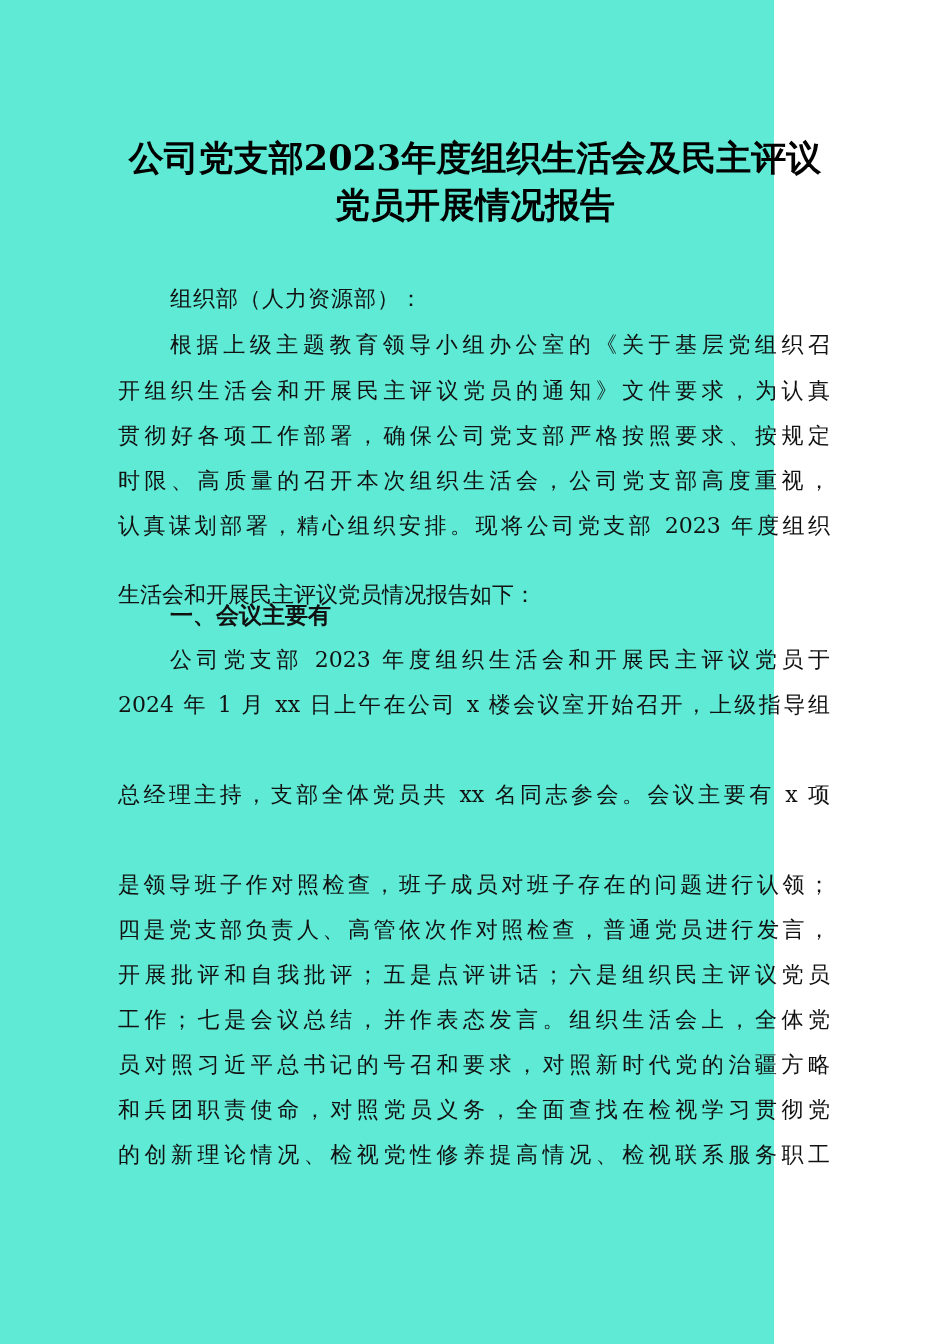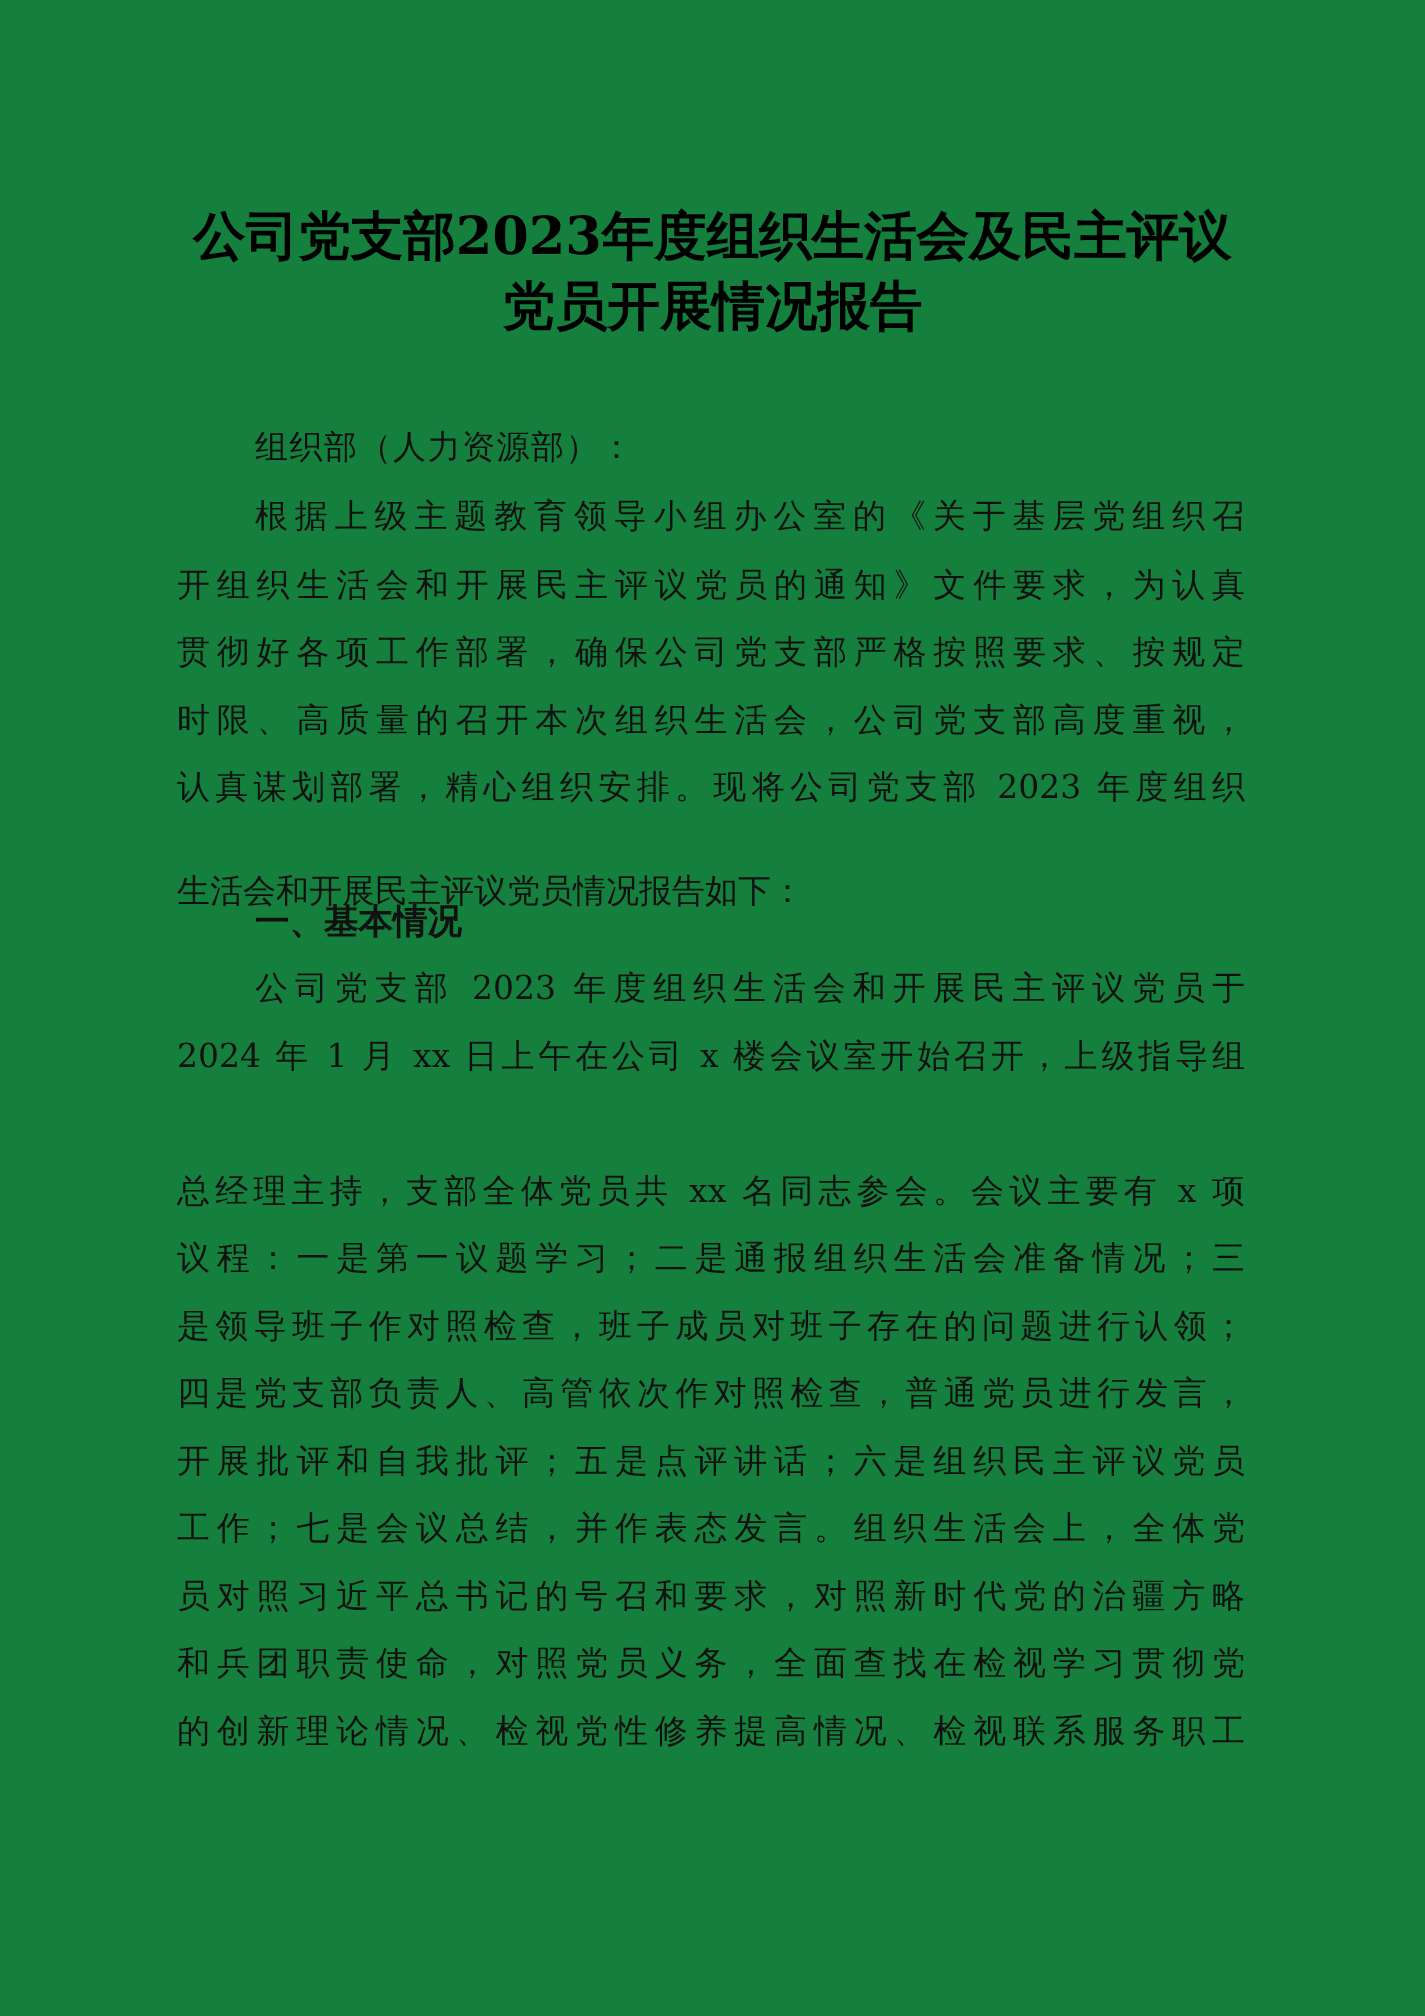--- a/index.html
+++ b/index.html
@@ -1,17 +1,17 @@
 <!DOCTYPE html>
 <html><head>
   <meta charset="utf-8">
   <style>
     html, body { margin: 0; padding: 0; background: #ffffff; }
     body { width: 950px; height: 1344px; position: relative; overflow: hidden; }
-    .page { position: absolute; left: 0; top: 0; width: 950px; height: 1344px; background: #15803d; }
+    .page { position: absolute; left: 0; top: 0; width: 774px; height: 1344px; background: #5eead4; }
     .title { position: absolute; left: 0; width: 950px; text-align: center;
              font-family: "DejaVu Serif", "Liberation Serif", serif; font-weight: bold;
              font-size: 35px; color: #000; letter-spacing: 0px; line-height: 40px; white-space: nowrap; }
     .title.l1 { top: 138px; }
     .title.l2 { top: 185px; }
     .line { position: absolute; left: 118px; width: 712px; height: 46px;
             font-family: "DejaVu Serif", "Liberation Serif", serif; font-size: 22px; color: #111;
             line-height: 30px; white-space: nowrap; text-align: justify; text-align-last: justify; }
     .line.indent { left: 170px; width: 660px; }
     .line.last { text-align-last: left; margin-top: 24px; }
@@ -29,26 +29,25 @@
 
   <div class="salutation" style="top:284px;">组织部（人力资源部）：</div>
 
   <div class="line indent" style="top:330px;">根据上级主题教育领导小组办公室的《关于基层党组织召</div>
   <div class="line" style="top:376px;">开组织生活会和开展民主评议党员的通知》文件要求，为认真</div>
   <div class="line" style="top:421px;">贯彻好各项工作部署，确保公司党支部严格按照要求、按规定</div>
   <div class="line" style="top:466px;">时限、高质量的召开本次组织生活会，公司党支部高度重视，</div>
   <div class="line" style="top:511px;">认真谋划部署，精心组织安排。现将公司党支部 2023 年度组织</div>
   <div class="line last" style="top:556px;">生活会和开展民主评议党员情况报告如下：</div>
 
-  <div class="heading" style="top:600px;">一、基本情况</div>
+  <div class="heading" style="top:600px;">一、会议主要有</div>
 
   <div class="line indent" style="top:645px;">公司党支部 2023 年度组织生活会和开展民主评议党员于</div>
   <div class="line" style="top:690px;">2024 年 1 月 xx 日上午在公司 x 楼会议室开始召开，上级指导组</div>
   <div class="line" style="top:780px;">总经理主持，支部全体党员共 xx 名同志参会。会议主要有 x 项</div>
-  <div class="line" style="top:825px;">议程：一是第一议题学习；二是通报组织生活会准备情况；三</div>
   <div class="line" style="top:870px;">是领导班子作对照检查，班子成员对班子存在的问题进行认领；</div>
   <div class="line" style="top:915px;">四是党支部负责人、高管依次作对照检查，普通党员进行发言，</div>
   <div class="line" style="top:960px;">开展批评和自我批评；五是点评讲话；六是组织民主评议党员</div>
   <div class="line" style="top:1005px;">工作；七是会议总结，并作表态发言。组织生活会上，全体党</div>
   <div class="line" style="top:1050px;">员对照习近平总书记的号召和要求，对照新时代党的治疆方略</div>
   <div class="line" style="top:1095px;">和兵团职责使命，对照党员义务，全面查找在检视学习贯彻党</div>
   <div class="line" style="top:1140px;">的创新理论情况、检视党性修养提高情况、检视联系服务职工</div>
 </div>
 
 </body></html>

